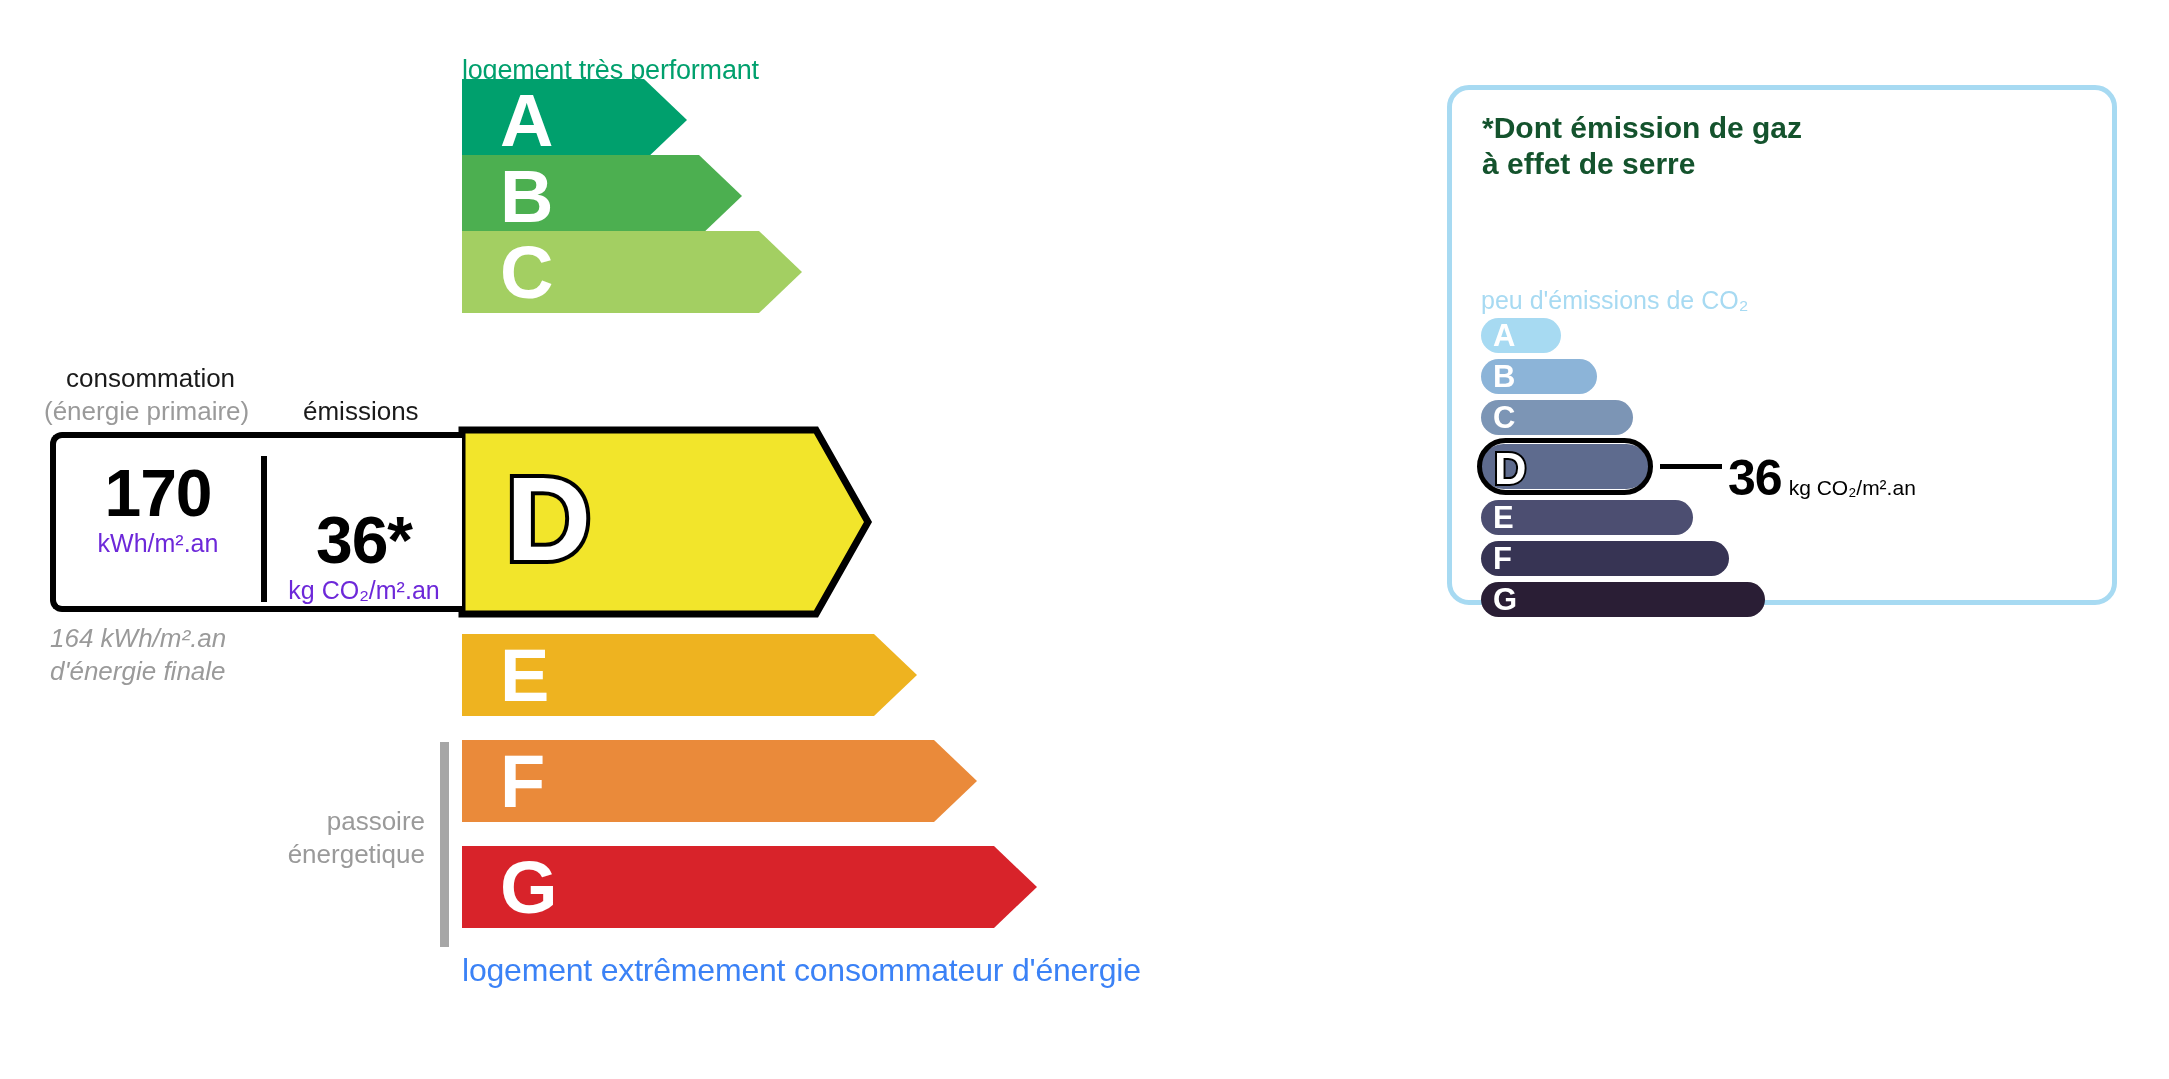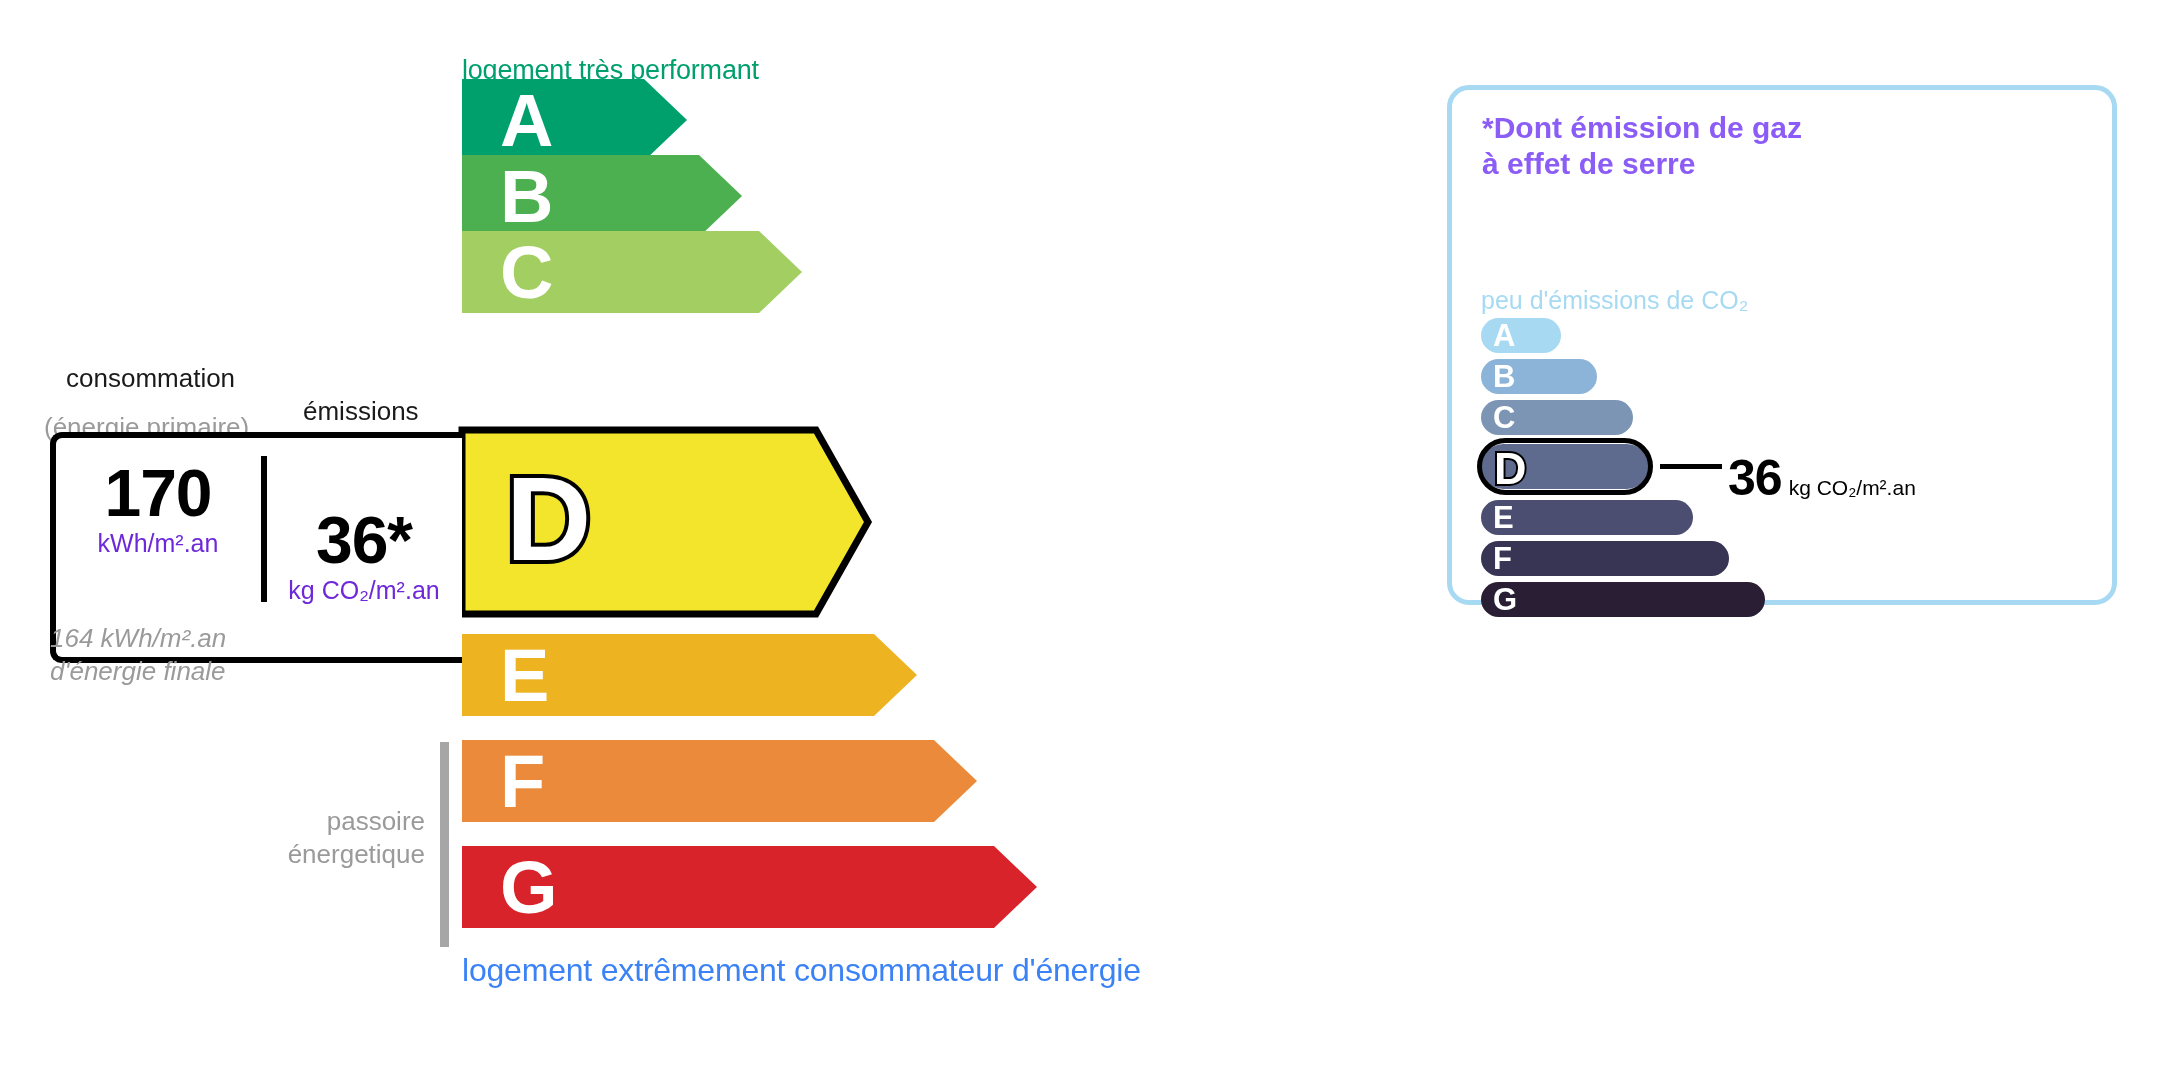--- a/index.html
+++ b/index.html
@@ -70,38 +70,37 @@
     color: #1a1a1a;
     white-space: nowrap;
   }
   .lbl-energie-primaire {
     position: absolute;
     left: 44px;
     top: 396px;
     font-size: 26px;
     color: #9a9a9a;
     white-space: nowrap;
-    margin-top: 16px;
   }
   .lbl-emissions {
     position: absolute;
     left: 303px;
     top: 396px;
     font-size: 26px;
     color: #1a1a1a;
     white-space: nowrap;
   }
 
   
   #value-box {
     position: absolute;
     left: 50px;
     top: 432px;
     width: 412px;
-    height: 231px;
+    height: 180px;
     border: 6px solid #000000;
     border-right: none;
     border-radius: 12px 0 0 12px;
     background: #ffffff;
     box-sizing: border-box;
   }
   .value-divider {
     position: absolute;
     left: 205px;
     top: 18px;
@@ -173,21 +172,21 @@
     border-radius: 22px;
     background: #ffffff;
     box-sizing: border-box;
   }
   .co2-title {
     position: absolute;
     left: 30px;
     top: 20px;
     font-size: 30px;
     font-weight: bold;
-    color: #8b5cf6;
+    color: #14532d;
     line-height: 1.2;
     white-space: pre-line;
   }
   .co2-top-caption {
     position: absolute;
     left: 29px;
     top: 196px;
     font-size: 25px;
     color: #A7DAF2;
     white-space: nowrap;

